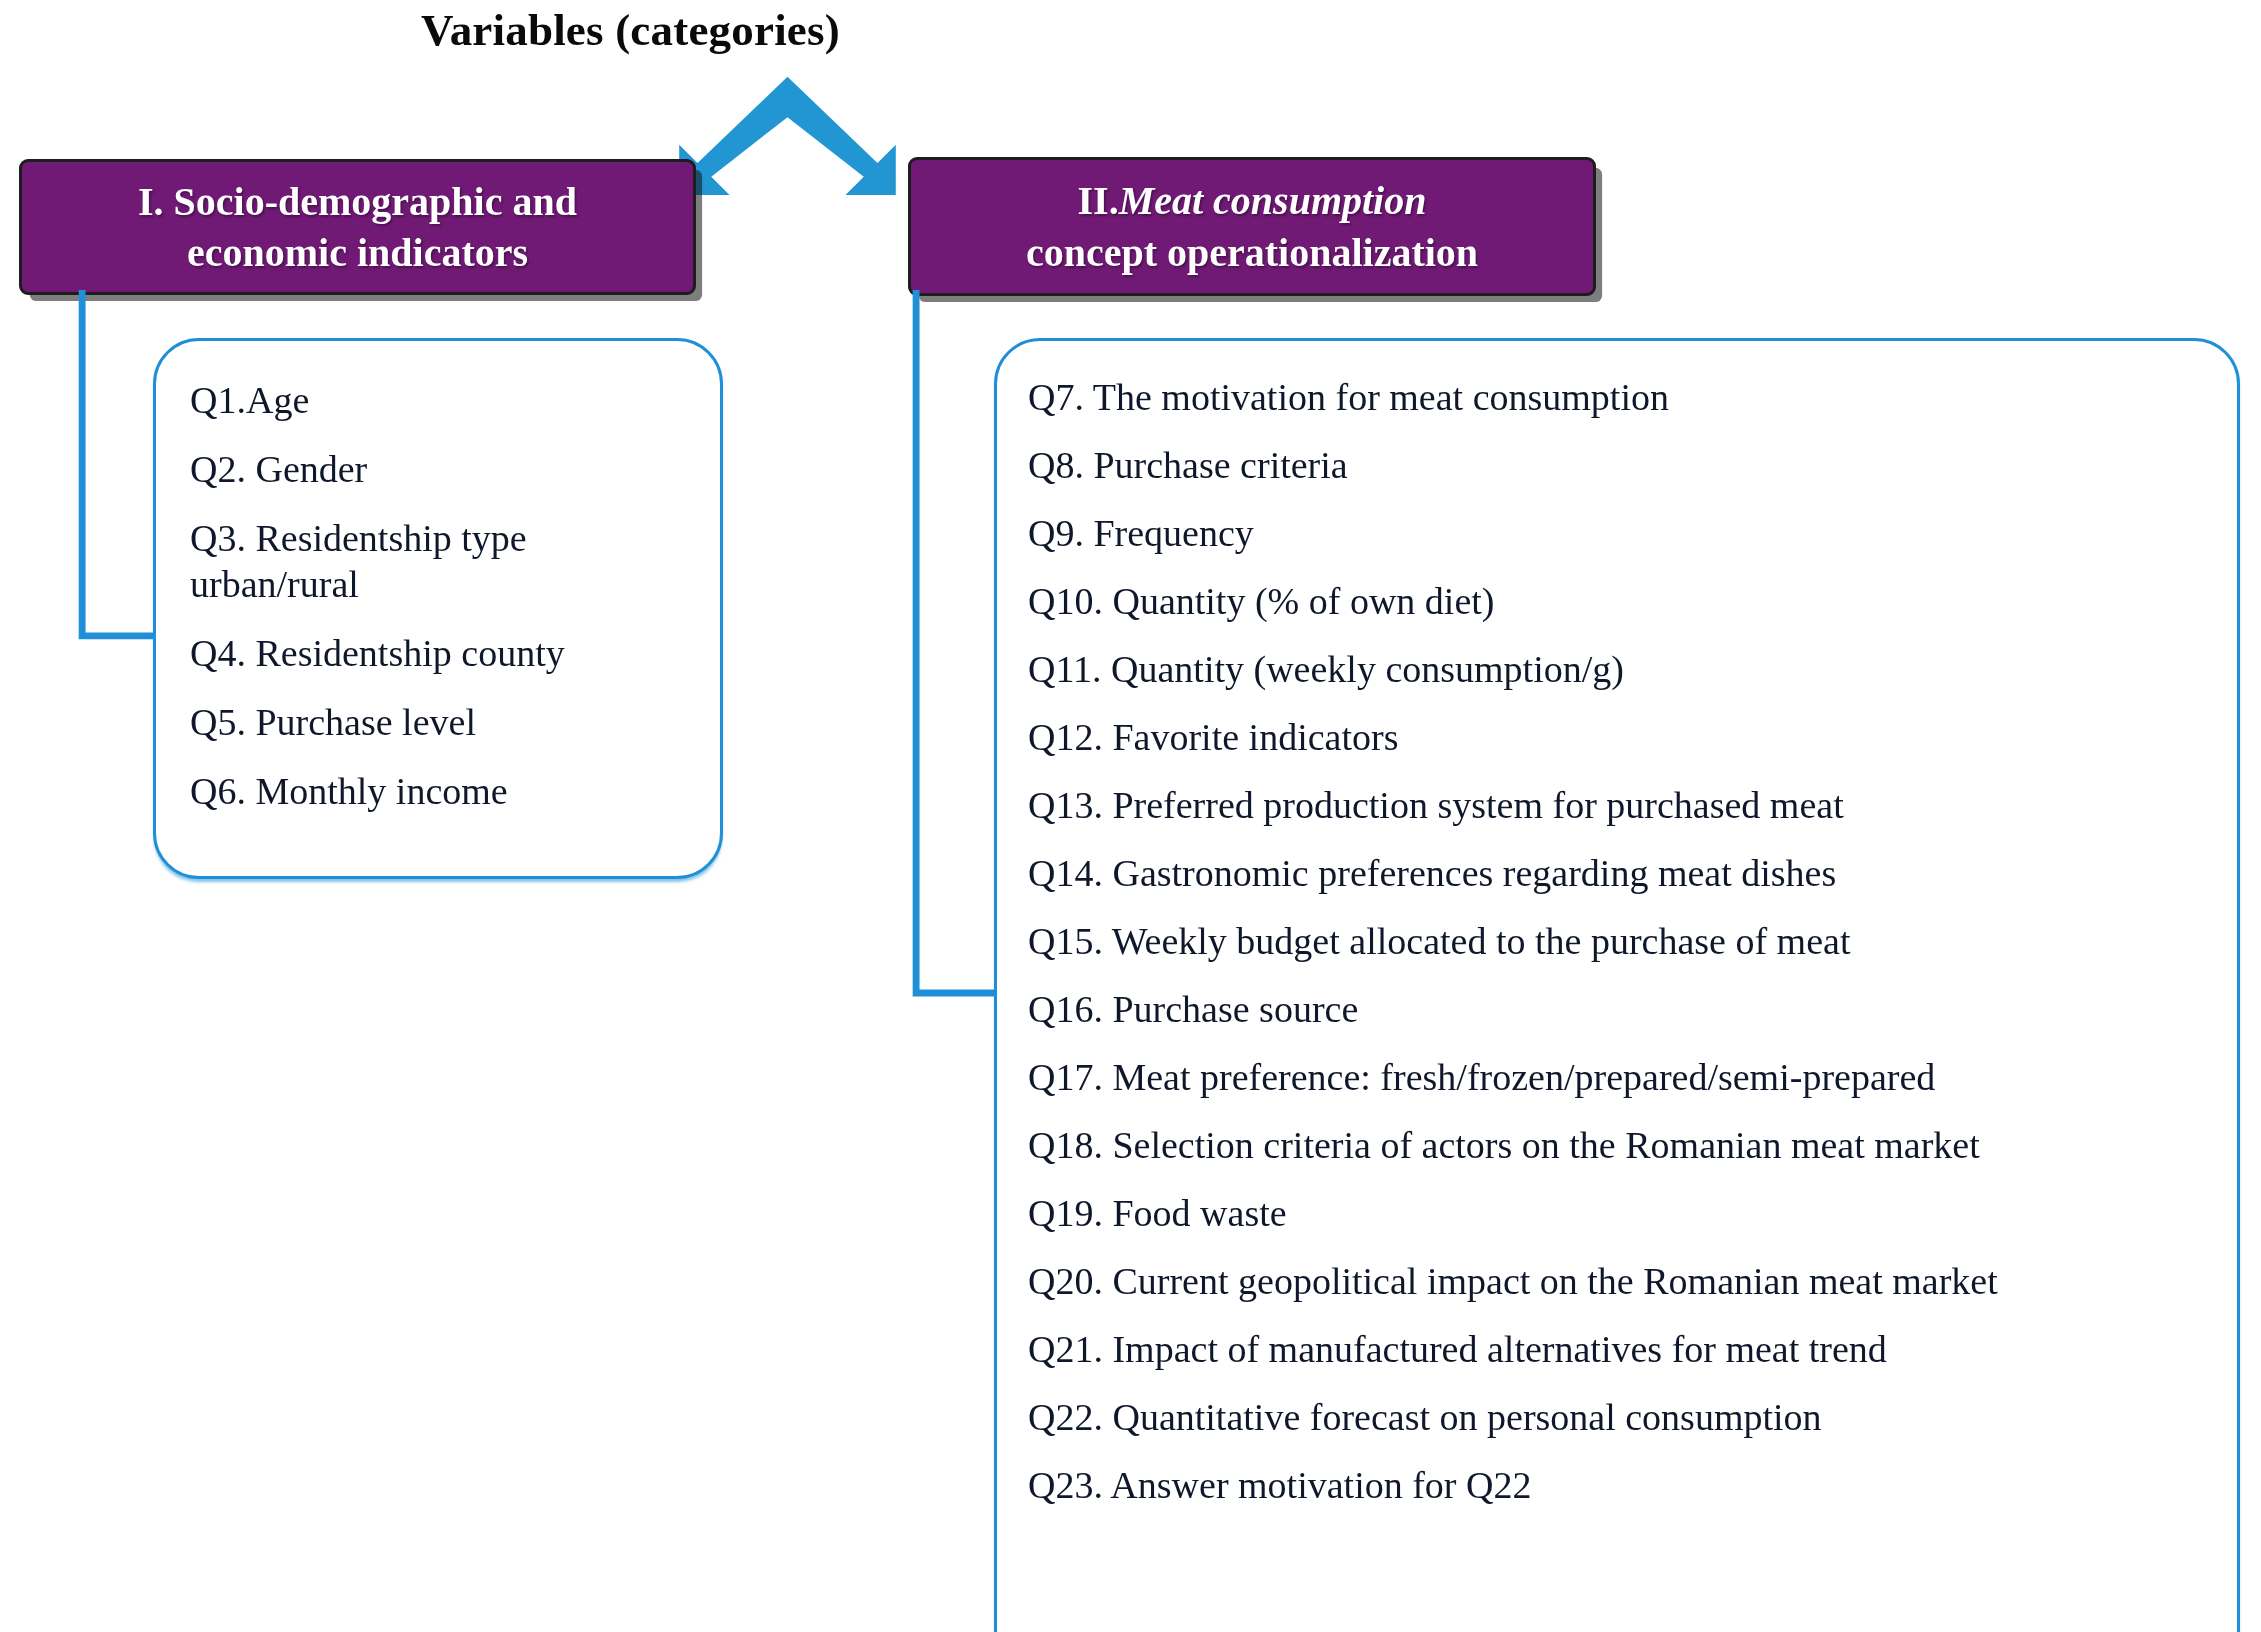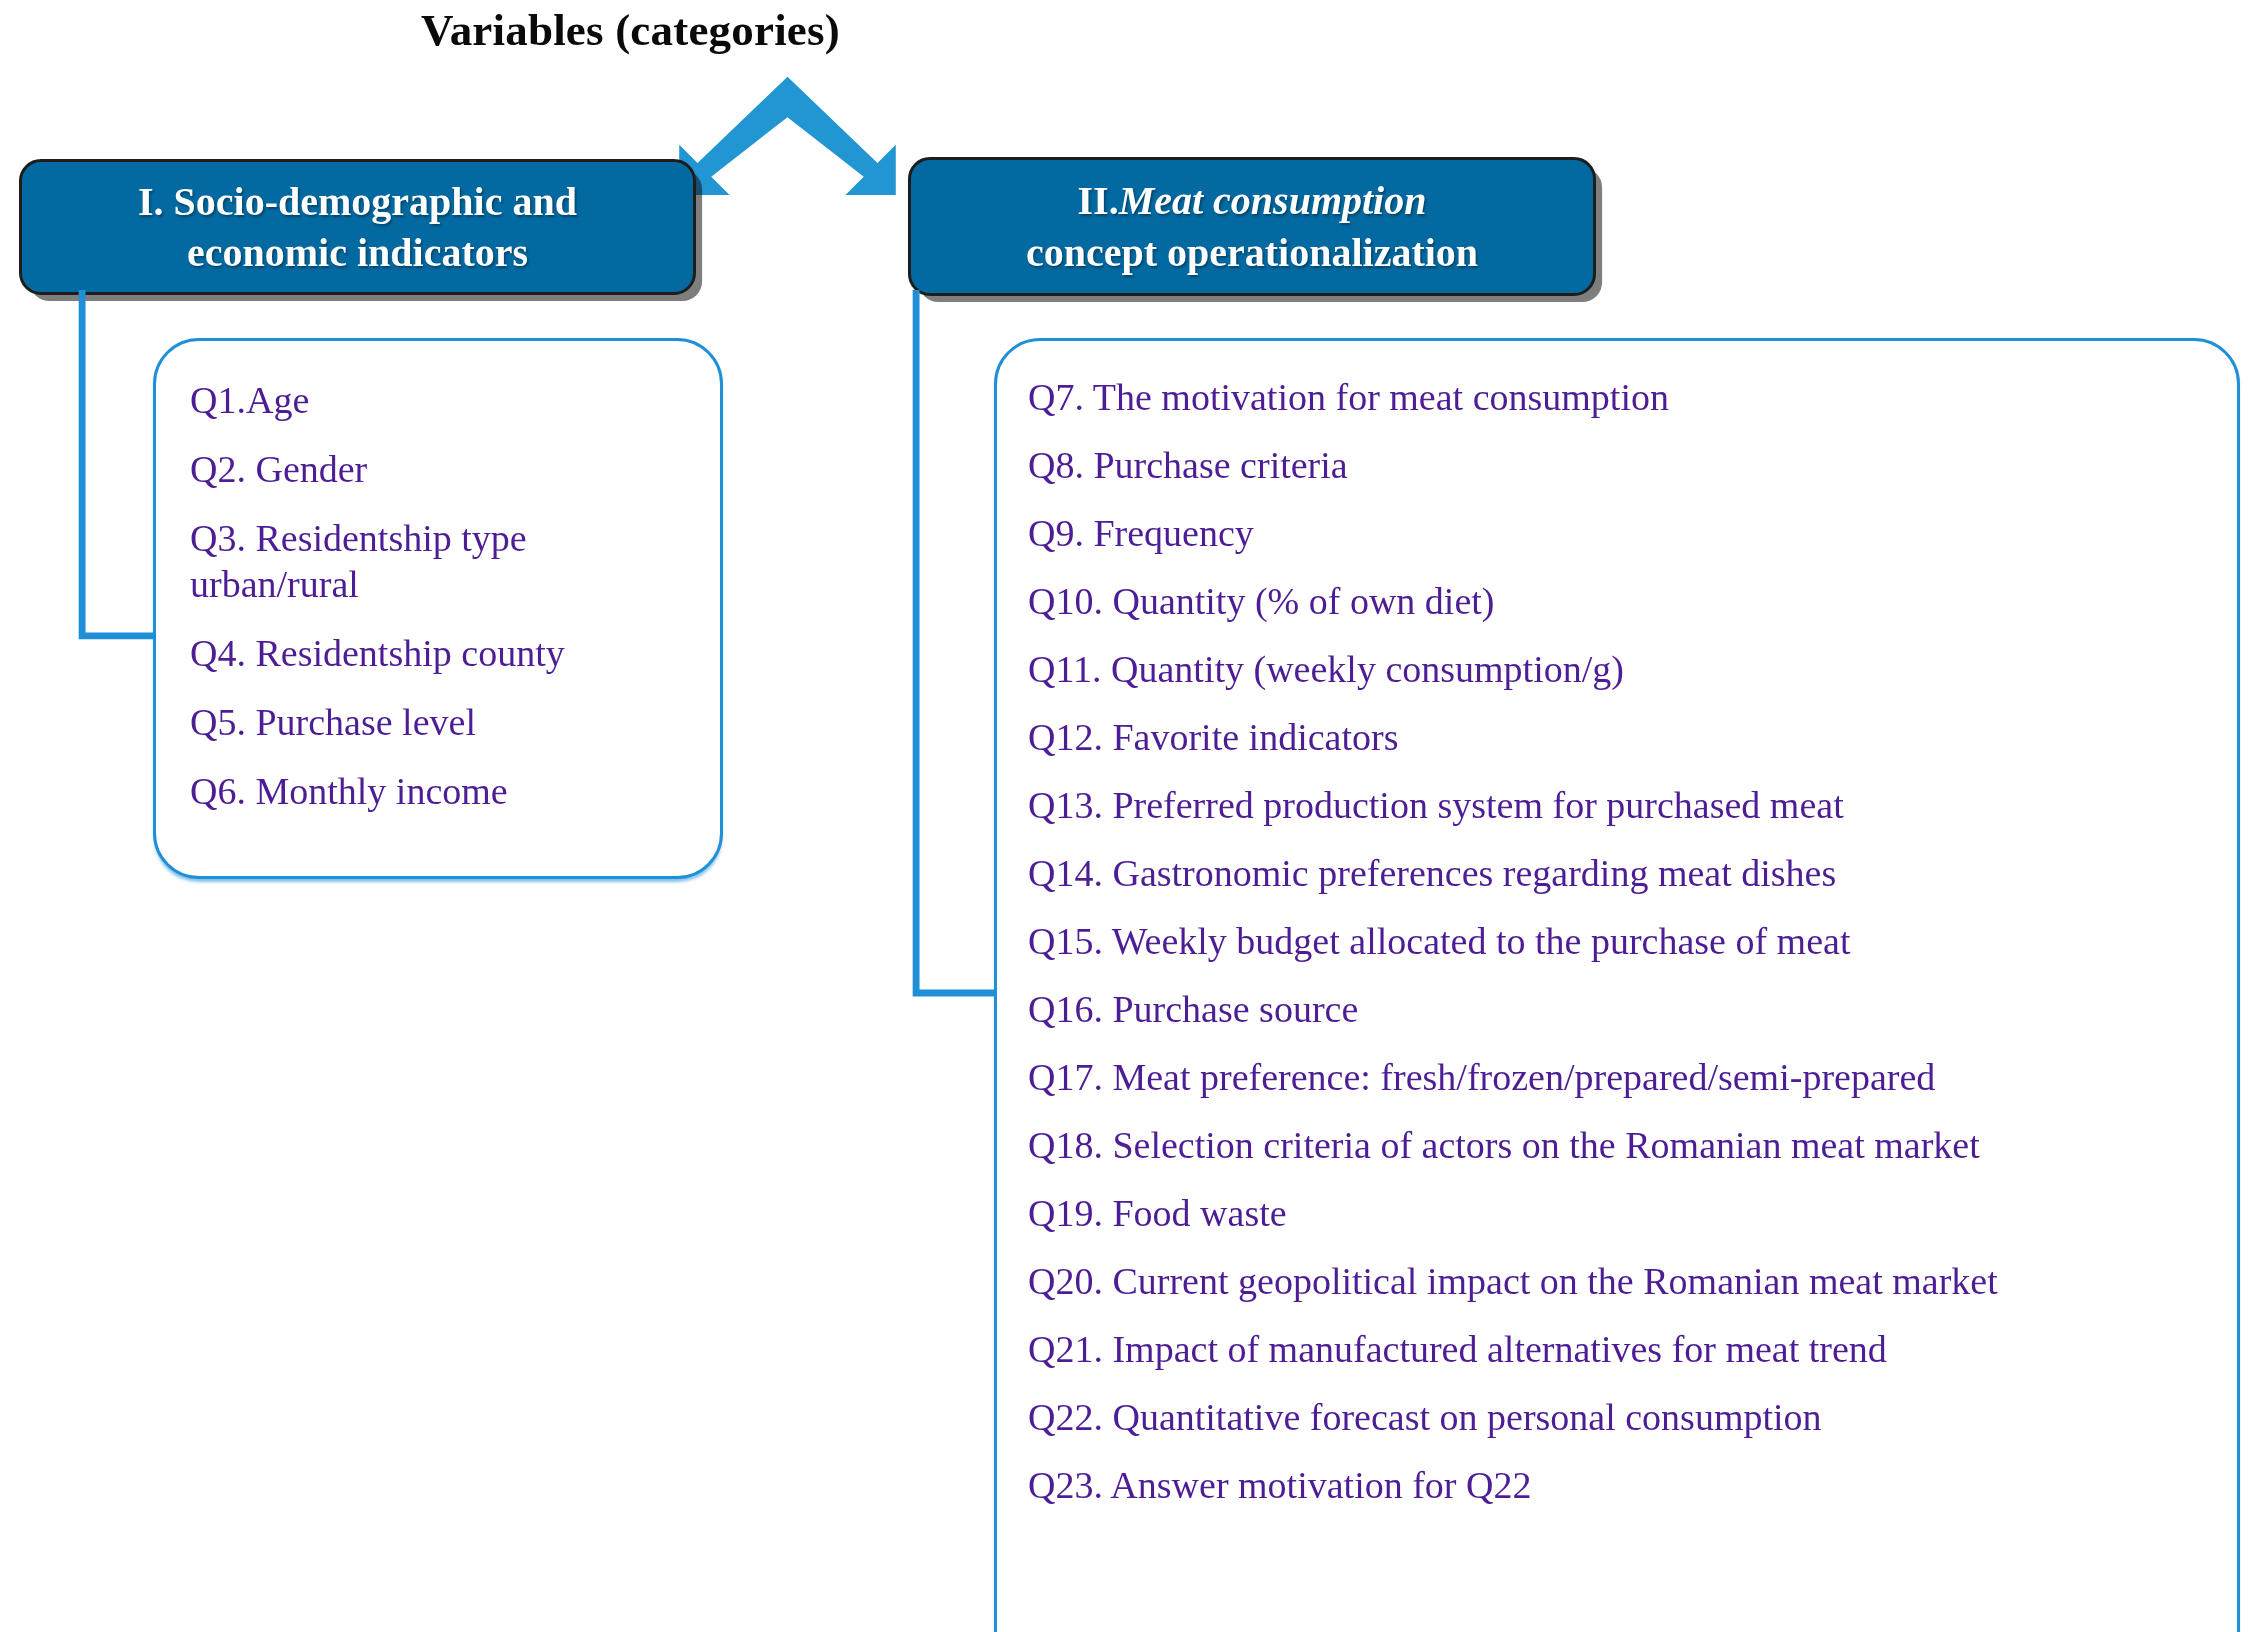--- a/index.html
+++ b/index.html
@@ -39,23 +39,23 @@
     left: 673px;
     top: 73px;
     width: 229px;
     height: 122px;
   }
   .chevron-arrow svg { display:block; width:100%; height:100%; }
 
   
   .cat-box {
     position: absolute;
-    background: #0369a1;
+    background: #701a75;
     border: 3.8px solid #1d1d1d;
-    border-radius: 22px;
+    border-radius: 9px;
     box-shadow: 8.4px 8.4px 0 -2.3px rgba(20,20,20,.55);
     display: flex;
     align-items: center;
     justify-content: center;
     box-sizing: border-box;
     padding: 6.1px 15.3px;
   }
   .cat-box .cat-text {
     color: #ffffff;
     font-weight: bold;
@@ -84,21 +84,21 @@
   }
   #list-box-2 {
     left: 994px; top: 338px;  width: 1246px; height: 1466px;
     padding: 34px 26px 22px 31px;
   }
 
   .q-list { margin: 0; padding: 0; list-style: none; }
   .q-item {
     font-size: 38px;
     line-height: 1.21;
-    color: #4c1d95;
+    color: #0f172a;
     margin: 0 0 25px 0;
     white-space: nowrap;
   }
   #list-box-1 .q-item { white-space: normal; margin-bottom: 23px; }
   #list-box-2 .q-item { margin-bottom: 22px; }
   .q-item:last-child { margin-bottom: 0; }
 
   
   .connector { position: absolute; }
   .connector svg { display: block; overflow: visible; }

